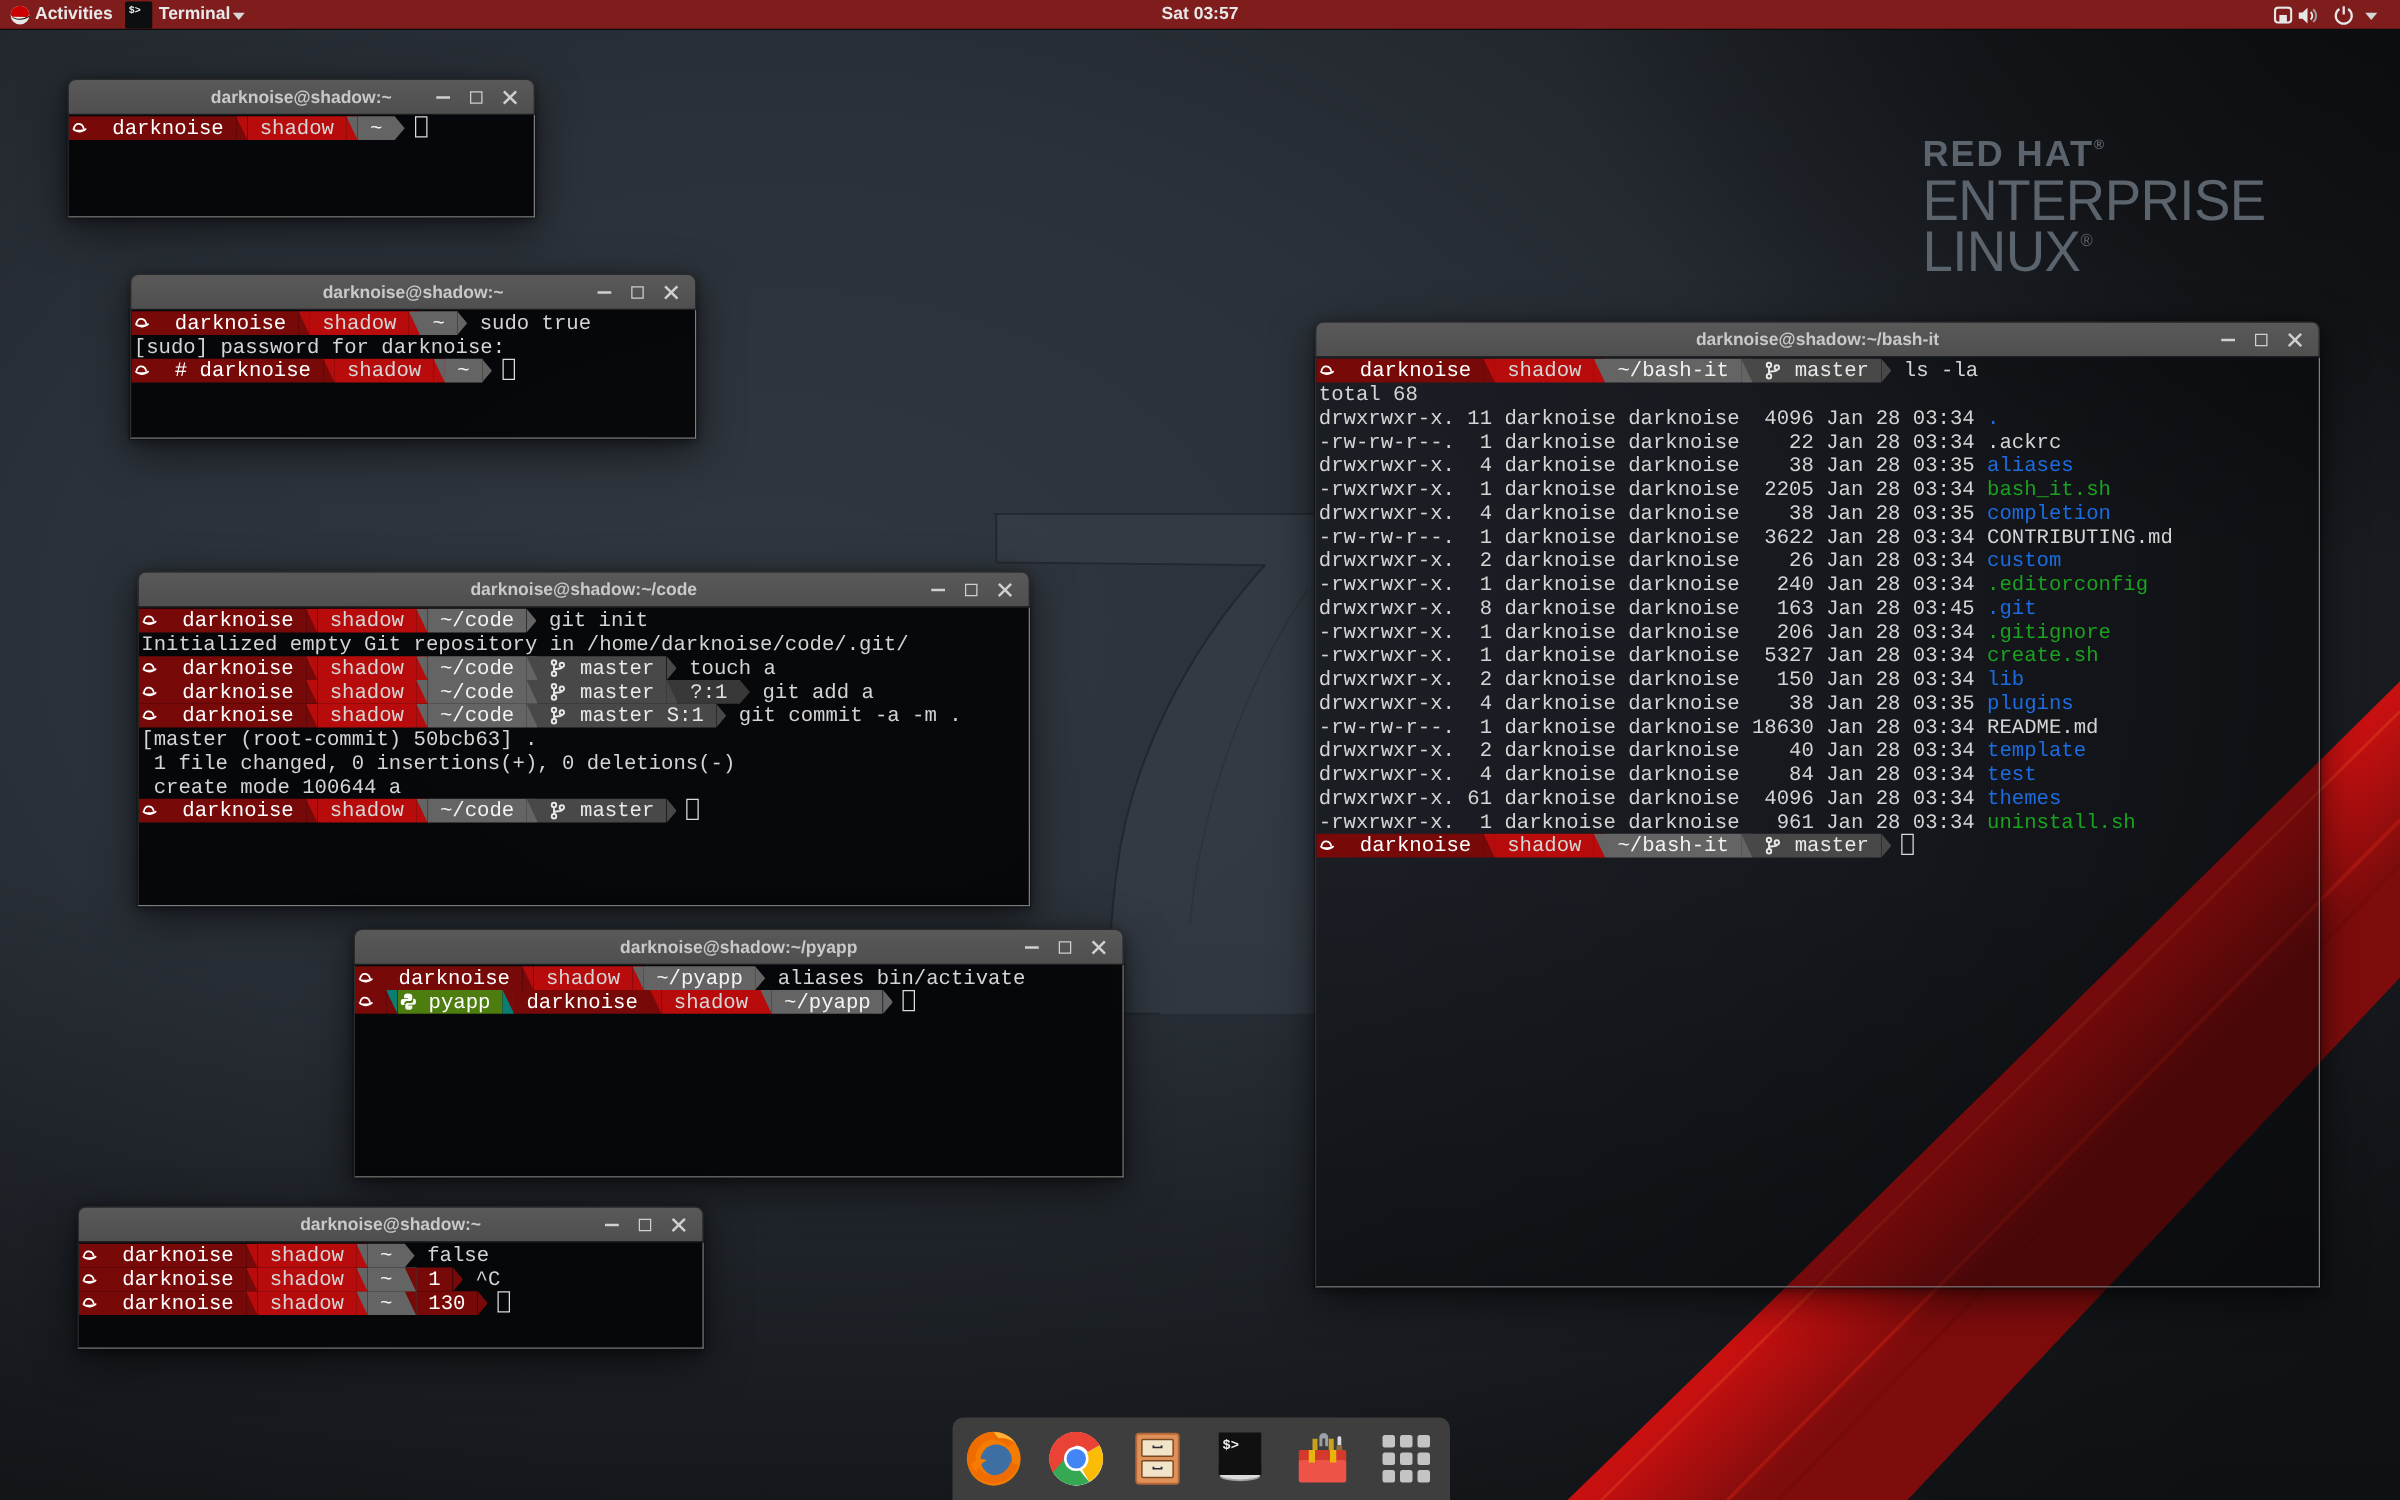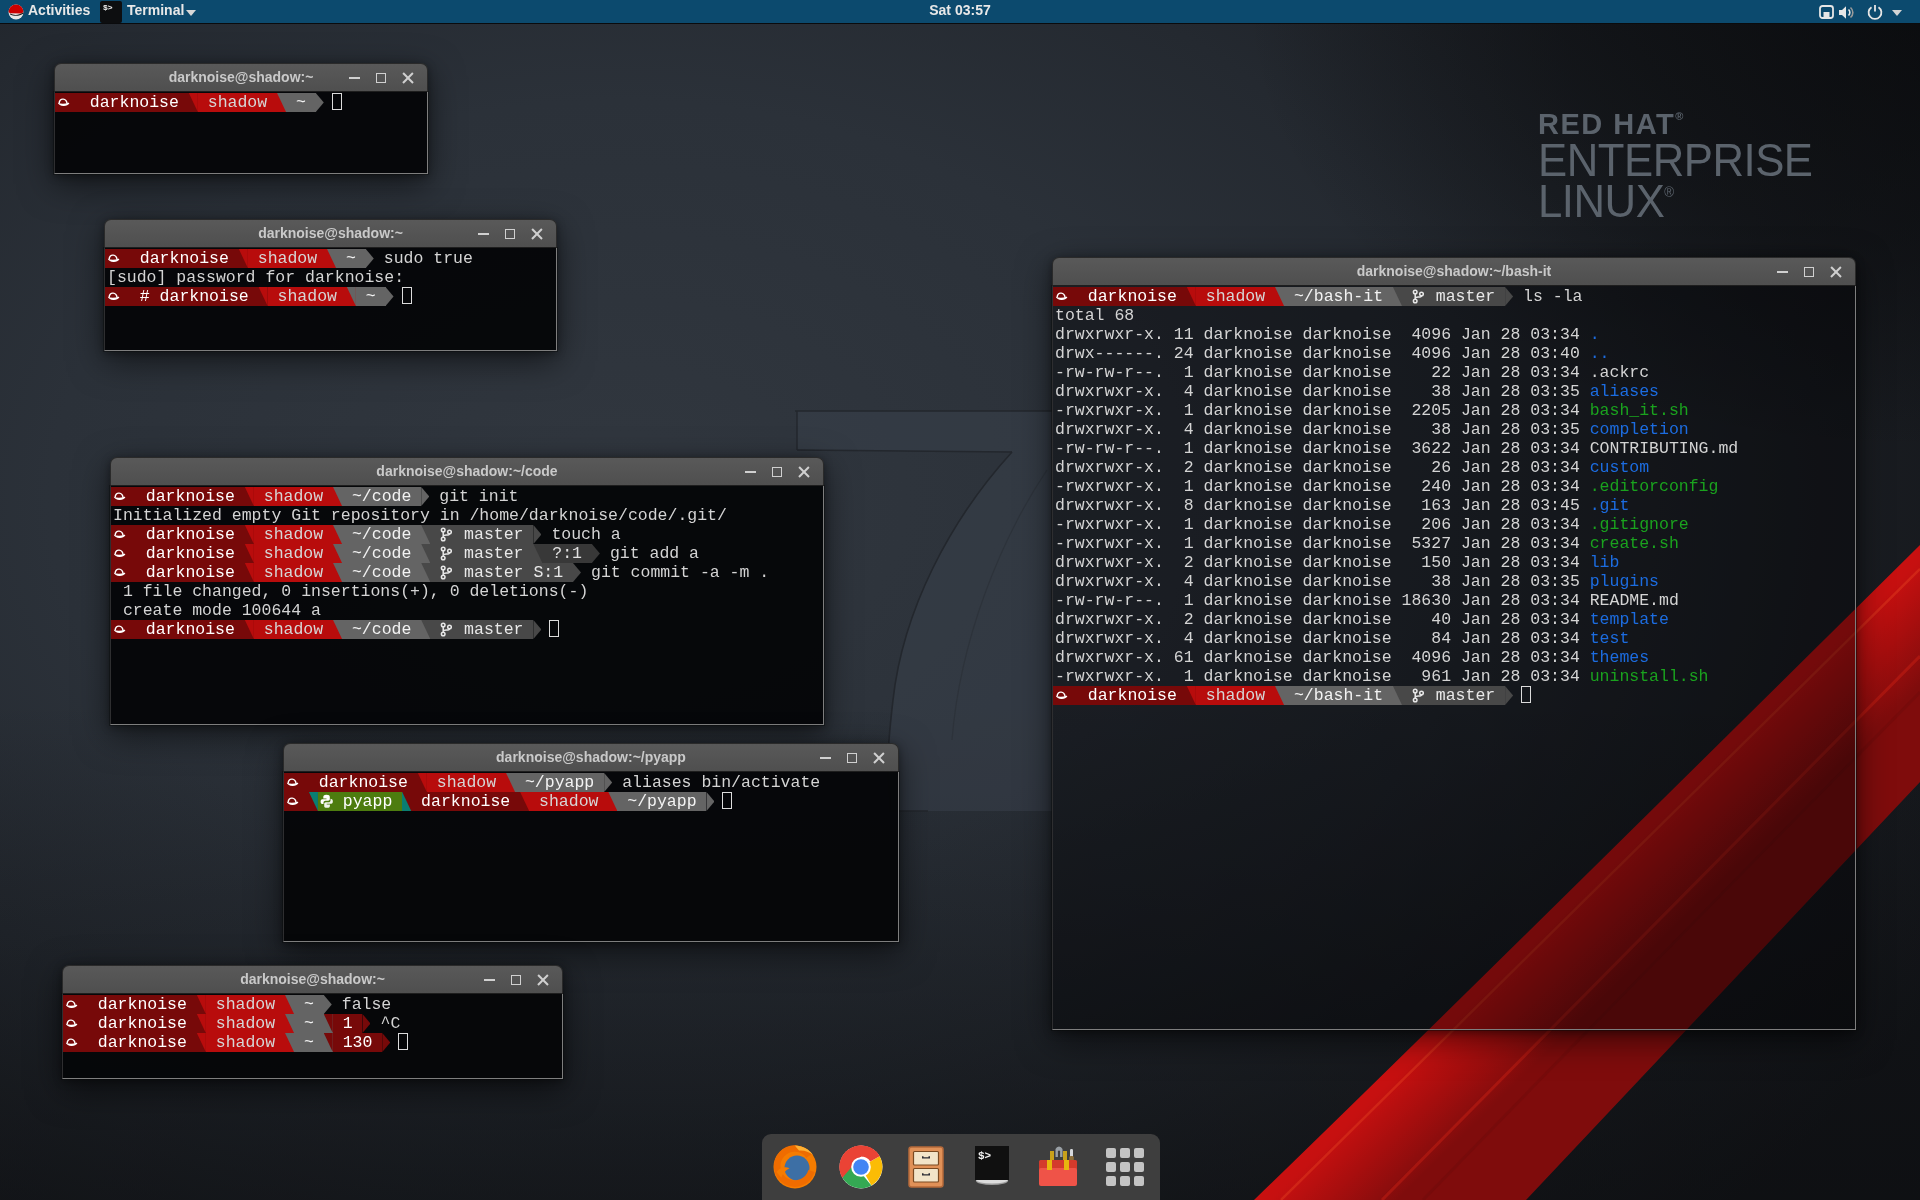--- a/index.html
+++ b/index.html
@@ -11,21 +11,21 @@
 #wall .darkB{position:absolute;left:0;bottom:0;width:1920px;height:500px;
  background:linear-gradient(to bottom,rgba(10,11,13,0) 0%,rgba(10,11,13,.35) 70%,rgba(10,11,13,.5) 100%);}
 svg.lines{position:absolute;left:0;top:0}
 
 #rhlogo{position:absolute;left:1538px;top:102px;color:#5b636c}
 #rhlogo .l1{font-size:29px;font-weight:bold;letter-spacing:1.5px;line-height:29px}
 #rhlogo .l2{font-size:46px;line-height:42px;letter-spacing:-.5px;transform:scaleX(.95);transform-origin:left}
 #rhlogo .reg{font-size:11px;vertical-align:14px}
 #rhlogo .reg2{font-size:14px;vertical-align:20px}
 
-#topbar{position:absolute;left:0;top:0;width:1920px;height:24px;background:#0c4a6e;border-bottom:1px solid #0a0b0d;color:#e8e8e8;font-size:14px;font-weight:bold}
+#topbar{position:absolute;left:0;top:0;width:1920px;height:24px;background:#7f1d1d;border-bottom:1px solid #0a0b0d;color:#e8e8e8;font-size:14px;font-weight:bold}
 #topbar .act{position:absolute;left:28px;top:2px}
 #topbar .appname{position:absolute;left:127px;top:2px}
 #clock{position:absolute;left:0;right:0;top:2px;text-align:center}
 
 .win{position:absolute;border-radius:7px 7px 0 0;box-shadow:0 10px 34px rgba(0,0,0,.55),0 2px 8px rgba(0,0,0,.4)}
 .tb{height:29px;background:linear-gradient(#595959,#4f4f4f);border-radius:7px 7px 0 0;border:1px solid #2a2a2a;border-bottom:1px solid #1e1e1e;position:relative;text-align:center}
 .tb .t{font-size:14px;font-weight:bold;color:#c9c9c9;line-height:27px}
 .wb{position:absolute;right:13px;top:0;height:100%;display:flex;align-items:center;gap:16px}
 .bmin{width:11px;height:2px;background:#d0d0d0}
 .bmax{width:10px;height:10px;border:1.8px solid #d0d0d0}
@@ -201,20 +201,21 @@
   <div class="ln bar"><span class="sg dr"><svg class="hat" width="13" height="12" viewBox="0 0 13.5 11.5">
             <use href="#hatg"></use>
           </svg>  darknoise </span><span class="sep" style="--a:#770909;--b:#b80c0c"></span><span class="sg r"> shadow </span><span class="sep" style="--a:#b80c0c;--b:#646464"></span><span class="sg g"> ~/code </span><span class="sep" style="--a:#646464;--b:#484848"></span><span class="sg m"> <svg class="gb" width="12" height="15" viewBox="0 0 12 15">
             <use href="#gbg"></use>
           </svg> master </span><span class="sep" style="--a:#484848;--b:#383838"></span><span class="sg s"> ?:1 </span><span class="tip" style="--a:#383838"></span><span class="cmd">git add a</span></div>
   <div class="ln bar"><span class="sg dr"><svg class="hat" width="13" height="12" viewBox="0 0 13.5 11.5">
             <use href="#hatg"></use>
           </svg>  darknoise </span><span class="sep" style="--a:#770909;--b:#b80c0c"></span><span class="sg r"> shadow </span><span class="sep" style="--a:#b80c0c;--b:#646464"></span><span class="sg g"> ~/code </span><span class="sep" style="--a:#646464;--b:#484848"></span><span class="sg m"> <svg class="gb" width="12" height="15" viewBox="0 0 12 15">
             <use href="#gbg"></use>
           </svg> master S:1 </span><span class="tip" style="--a:#484848"></span><span class="cmd">git commit -a -m .</span></div>
+  <div class="ln">[master (root-commit) 50bcb63] .</div>
   <div class="ln"> 1 file changed, 0 insertions(+), 0 deletions(-)</div>
   <div class="ln"> create mode 100644 a</div>
   <div class="ln bar"><span class="sg dr"><svg class="hat" width="13" height="12" viewBox="0 0 13.5 11.5">
             <use href="#hatg"></use>
           </svg>  darknoise </span><span class="sep" style="--a:#770909;--b:#b80c0c"></span><span class="sg r"> shadow </span><span class="sep" style="--a:#b80c0c;--b:#646464"></span><span class="sg g"> ~/code </span><span class="sep" style="--a:#646464;--b:#484848"></span><span class="sg m"> <svg class="gb" width="12" height="15" viewBox="0 0 12 15">
             <use href="#gbg"></use>
           </svg> master </span><span class="tip" style="--a:#484848"></span><span class="cur"></span></div>
  </div>
 </div>
 
@@ -265,21 +266,20 @@
         <span class="bx"></span>
       </div></div>
  <div class="body" style="height:744px">
   <div class="ln bar"><span class="sg dr"><svg class="hat" width="13" height="12" viewBox="0 0 13.5 11.5">
             <use href="#hatg"></use>
           </svg>  darknoise </span><span class="sep" style="--a:#770909;--b:#b80c0c"></span><span class="sg r"> shadow </span><span class="sep" style="--a:#b80c0c;--b:#646464"></span><span class="sg g"> ~/bash-it </span><span class="sep" style="--a:#646464;--b:#484848"></span><span class="sg m"> <svg class="gb" width="12" height="15" viewBox="0 0 12 15">
             <use href="#gbg"></use>
           </svg> master </span><span class="tip" style="--a:#484848"></span><span class="cmd">ls -la</span></div>
   <div class="ln">total 68</div>
   <div class="ln">drwxrwxr-x. 11 darknoise darknoise  4096 Jan 28 03:34 <span class="blue">.</span></div>
-  <div class="ln">drwx------. 24 darknoise darknoise  4096 Jan 28 03:40 <span class="blue">..</span></div>
   <div class="ln">-rw-rw-r--.  1 darknoise darknoise    22 Jan 28 03:34 .ackrc</div>
   <div class="ln">drwxrwxr-x.  4 darknoise darknoise    38 Jan 28 03:35 <span class="blue">aliases</span></div>
   <div class="ln">-rwxrwxr-x.  1 darknoise darknoise  2205 Jan 28 03:34 <span class="grn">bash_it.sh</span></div>
   <div class="ln">drwxrwxr-x.  4 darknoise darknoise    38 Jan 28 03:35 <span class="blue">completion</span></div>
   <div class="ln">-rw-rw-r--.  1 darknoise darknoise  3622 Jan 28 03:34 CONTRIBUTING.md</div>
   <div class="ln">drwxrwxr-x.  2 darknoise darknoise    26 Jan 28 03:34 <span class="blue">custom</span></div>
   <div class="ln">-rwxrwxr-x.  1 darknoise darknoise   240 Jan 28 03:34 <span class="grn">.editorconfig</span></div>
   <div class="ln">drwxrwxr-x.  8 darknoise darknoise   163 Jan 28 03:45 <span class="blue">.git</span></div>
   <div class="ln">-rwxrwxr-x.  1 darknoise darknoise   206 Jan 28 03:34 <span class="grn">.gitignore</span></div>
   <div class="ln">-rwxrwxr-x.  1 darknoise darknoise  5327 Jan 28 03:34 <span class="grn">create.sh</span></div>

